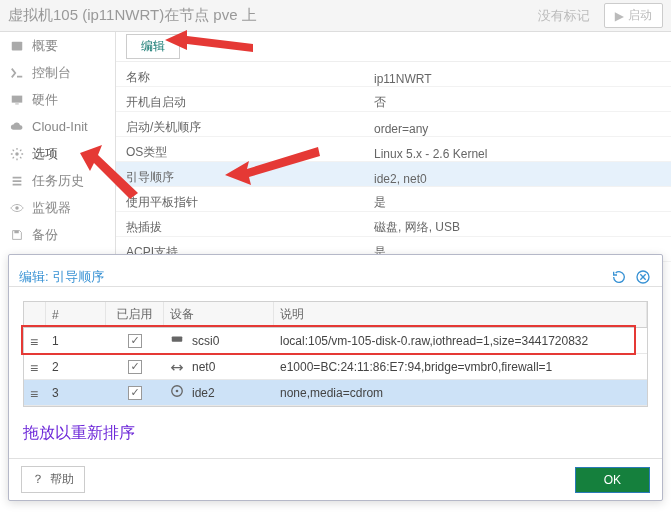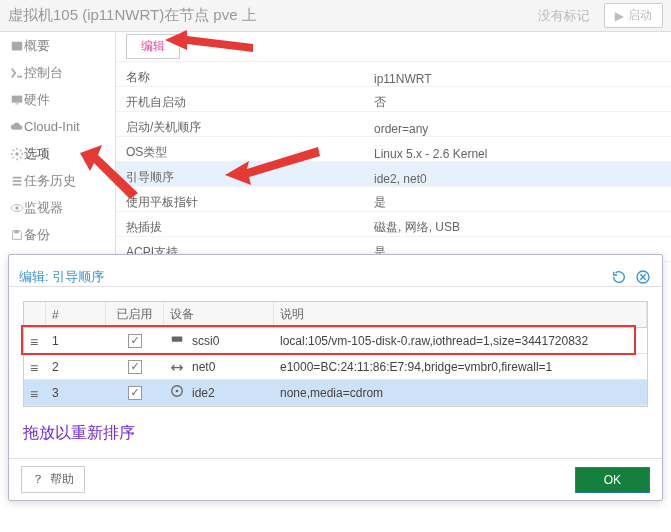--- a/index.html
+++ b/index.html
@@ -7,28 +7,28 @@
 
 
 .topbar{height:32px;background:#f5f5f5;border-bottom:1px solid #ddd;display:flex;align-items:center;padding:0 8px;color:#999}
 .topbar .title{flex:1;font-size:15px}
 .topbar .tag{padding:2px 8px;color:#bbb}
 .topbar .btn{padding:3px 10px;border:1px solid #ccc;background:#fff;color:#bbb;border-radius:2px;margin-left:6px;display:flex;align-items:center;gap:4px;font-size:12px}
 
 
 .layout{display:flex;height:222px}
 .sidebar{width:116px;border-right:1px solid #e0e0e0;background:#fff}
-.sidebar .item{height:27px;display:flex;align-items:center;gap:0;padding:0 10px;color:#888;cursor:pointer}
+.sidebar .item{height:27px;display:flex;align-items:center;gap:8px;padding:0 10px;color:#888;cursor:pointer}
 .sidebar .item.active{background:#fff;color:#555}
 .sidebar .ico{width:14px;height:14px;display:inline-flex;align-items:center;justify-content:center}
 .sidebar svg{width:14px;height:14px;fill:#aaa}
 
 .main{flex:1;background:#fff;position:relative}
 .toolbar{height:30px;border-bottom:1px solid #eee;display:flex;align-items:center;padding:0 10px}
-.toolbar .ebtn{padding:3px 14px;border:1px solid #ccc;background:#fff;color:#ec4899;font-size:12px;cursor:pointer}
+.toolbar .ebtn{padding:3px 14px;border:1px solid #ccc;background:#fff;color:#0f766e;font-size:12px;cursor:pointer}
 
 .props{}
 .prow{height:25px;display:flex;align-items:flex-end;border-bottom:1px solid #f2f2f2;font-size:12px;color:#666}
 .prow .k{width:258px;padding-left:10px}
 .prow .v{flex:1}
 .prow.sel{background:#e6f1fb}
 
 
 .dialog{position:absolute;left:8px;top:254px;width:655px;background:#fff;border:1px solid #b5b8c8;border-radius:2px;box-shadow:0 2px 10px rgba(0,0,0,.15)}
 .dlg-head{height:32px;display:flex;align-items:flex-end;padding:0 10px;border-bottom:1px solid #e0e0e0}

